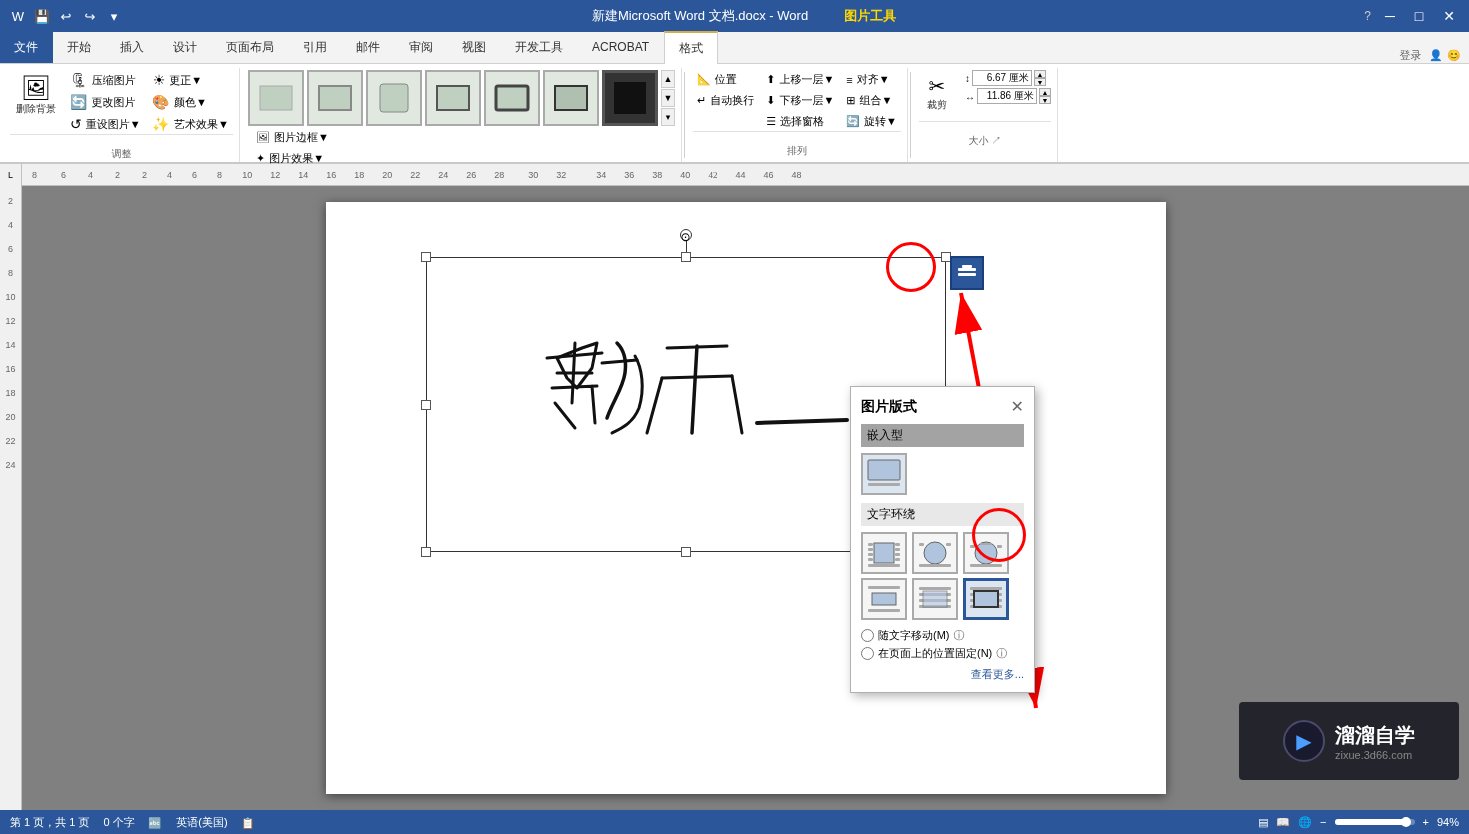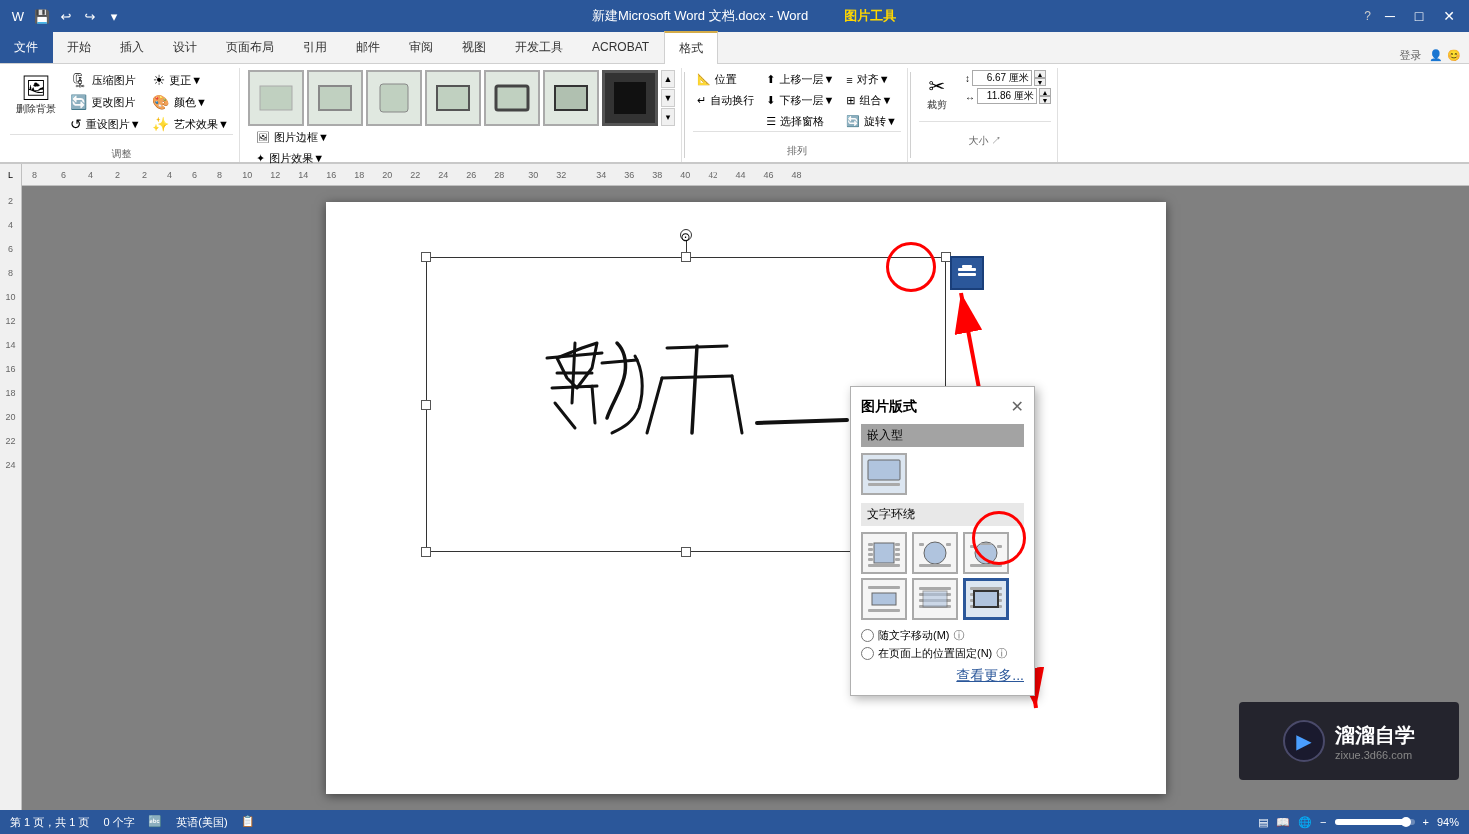--- a/index.html
+++ b/index.html
@@ -499,38 +499,38 @@
         <span style="color:#666;cursor:pointer;">ⓘ</span>
       </div>
       <div class="radio-option">
         <input type="radio" name="pos" style="">
         <span>在页面上的位置固定(N)</span>
         <span style="color:#666;cursor:pointer;">ⓘ</span>
       </div>
     </div>
 
     <div style="text-align:right;margin-top:6px;">
-      <span style="color:#2b579a;cursor:pointer;font-size:14px;text-decoration:underline;">查看更多...</span>
+      <span style="color:#2b579a;cursor:pointer;font-size:11px;">查看更多...</span>
     </div>
   </div>
 
   <div style="position:absolute;bottom:30px;right:10px;width:220px;height:78px;background:rgba(20,20,30,0.85);display:flex;align-items:center;justify-content:center;z-index:200;border-radius:4px;">
     <div style="display:flex;align-items:center;gap:10px;">
       <div style="width:42px;height:42px;border-radius:50%;background:#1a1a2e;border:2px solid #4a4a6a;display:flex;align-items:center;justify-content:center;font-size:20px;color:#4a9eff;">▶</div>
       <div>
         <div style="font-size:20px;font-weight:bold;color:white;font-family:'Microsoft YaHei',sans-serif;">溜溜自学</div>
         <div style="font-size:11px;color:#888;">zixue.3d66.com</div>
       </div>
     </div>
   </div>
 
 </div>
 
 <div style="height:24px;background:#2b579a;display:flex;align-items:center;justify-content:space-between;padding:0 10px;color:white;font-size:11px;">
-  <div style="display:flex;gap:14px;align-items:flex-start;">
+  <div style="display:flex;gap:14px;align-items:flex-end;">
     <span>第 1 页，共 1 页</span>
     <span>0 个字</span>
     <span>🔤</span>
     <span>英语(美国)</span>
     <span>📋</span>
   </div>
   <div style="display:flex;align-items:center;gap:8px;">
     <span style="cursor:pointer;">▤</span>
     <span style="cursor:pointer;">📖</span>
     <span style="cursor:pointer;">🌐</span>

